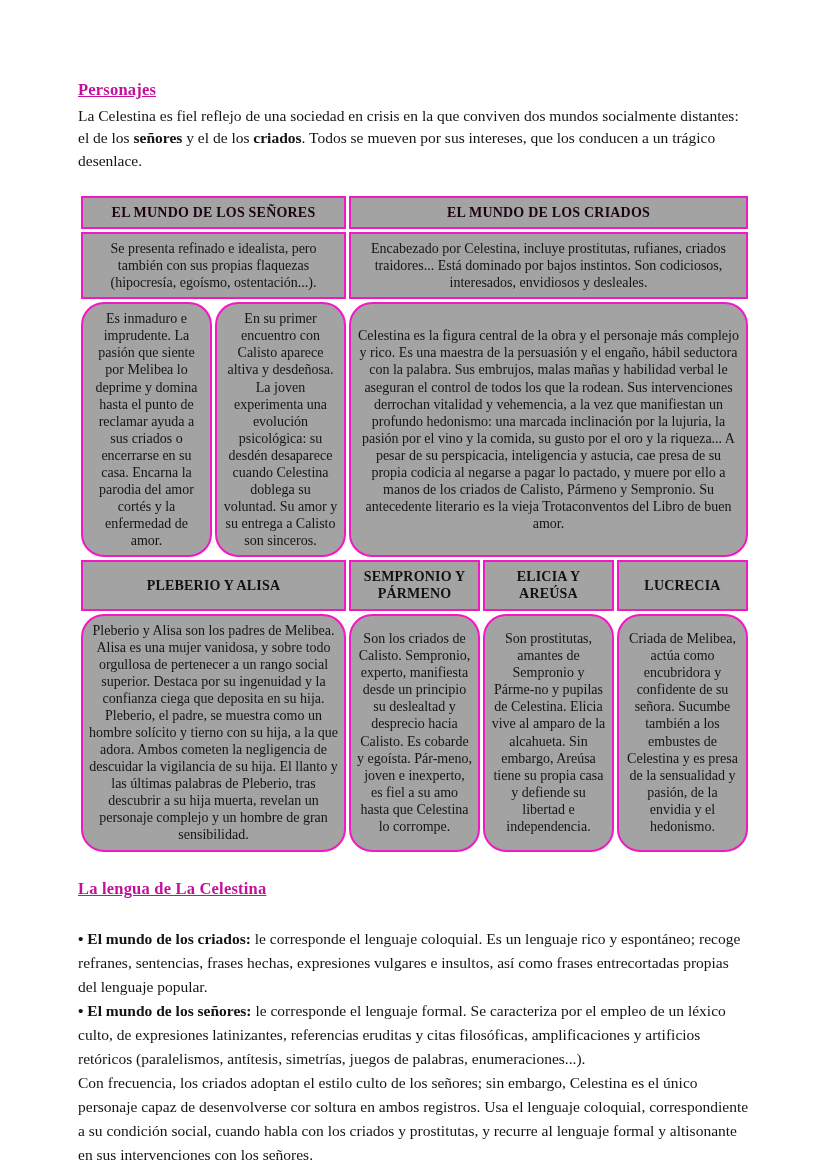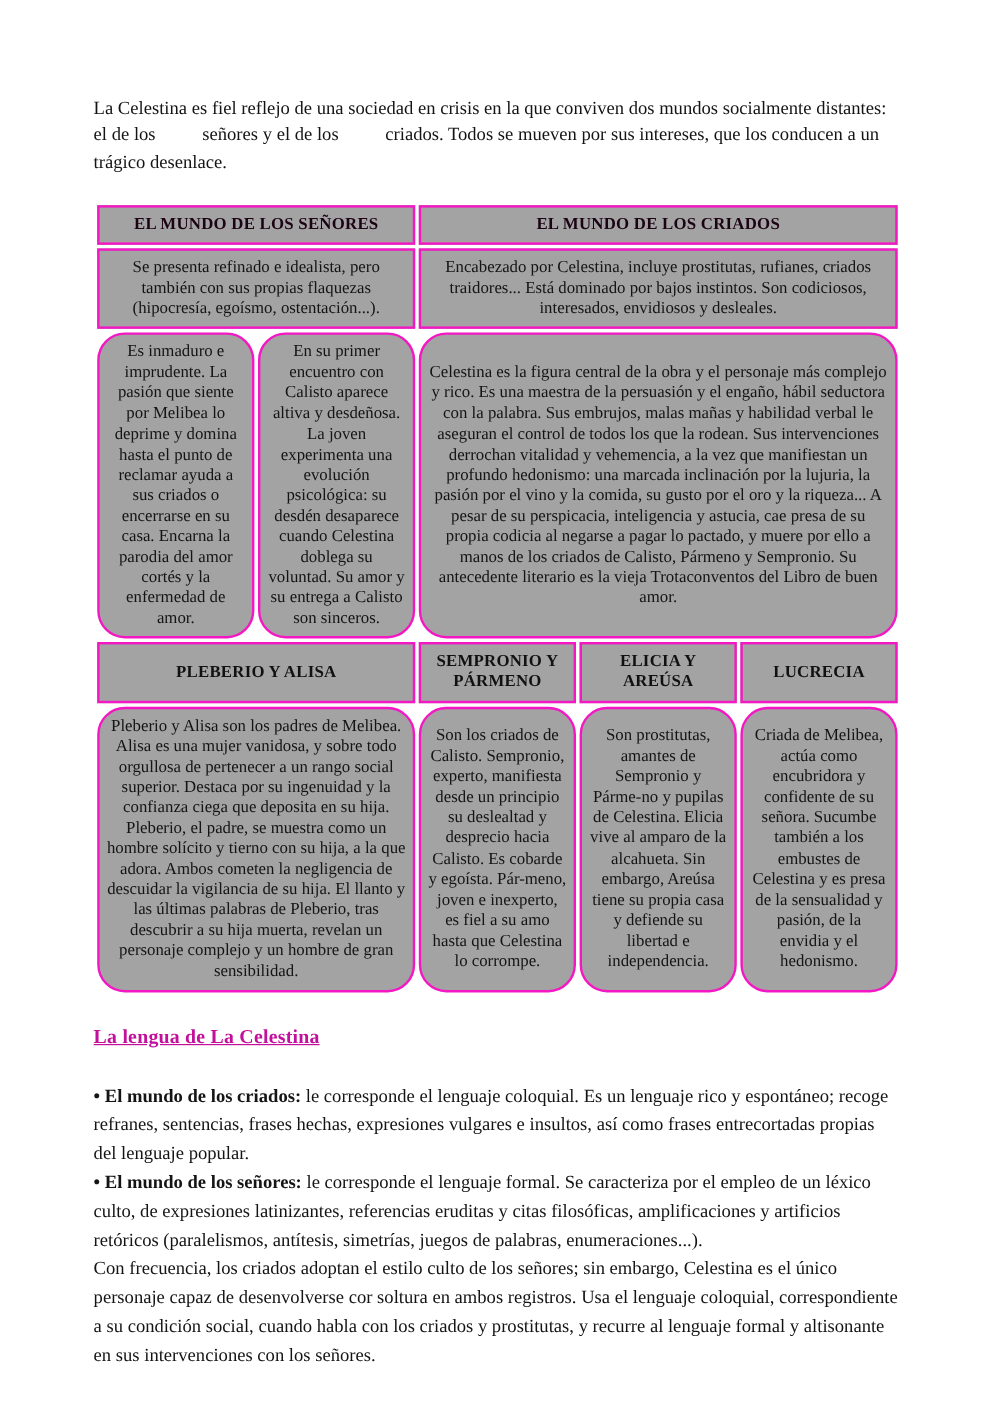--- a/index.html
+++ b/index.html
@@ -26,21 +26,21 @@
     font-weight:bold;
     text-decoration:underline;
     margin-bottom:5px;
     letter-spacing:.2px;
   }
   .body-par{
     font-size:15.5px;
     line-height:1.44;
     margin-bottom:2px;
   }
-  .body-par b{font-weight:normal;margin-left:35px;}
+  .body-par b{font-weight:bold;}
   .intro-block{margin-bottom:21px;}
 
   table.char-table{
     width:100%;
     border-collapse:separate;
     border-spacing:3px;
     table-layout:fixed;
     margin-bottom:24px;
   }
   table.char-table td{
@@ -81,20 +81,21 @@
     font-size:15.5px;
     line-height:1.55;
   }
 </style>
 </head>
 <body>
 
 <div class="page">
 
   <div class="intro-block">
+    <div class="doc-heading">Personajes</div>
     <p class="body-par"><span>La Celestina es fiel reflejo de una sociedad en crisis en la que conviven dos mundos socialmente distantes: el de los </span><b>señores</b><span> y el de los </span><b>criados</b><span>. Todos se mueven por sus intereses, que los conducen a un trágico desenlace.</span></p>
   </div>
 
   <table class="char-table">
     <colgroup>
       <col style="width:20%">
         <col style="width:20%">
         <col style="width:20%">
         <col style="width:20%">
         <col style="width:20%">

